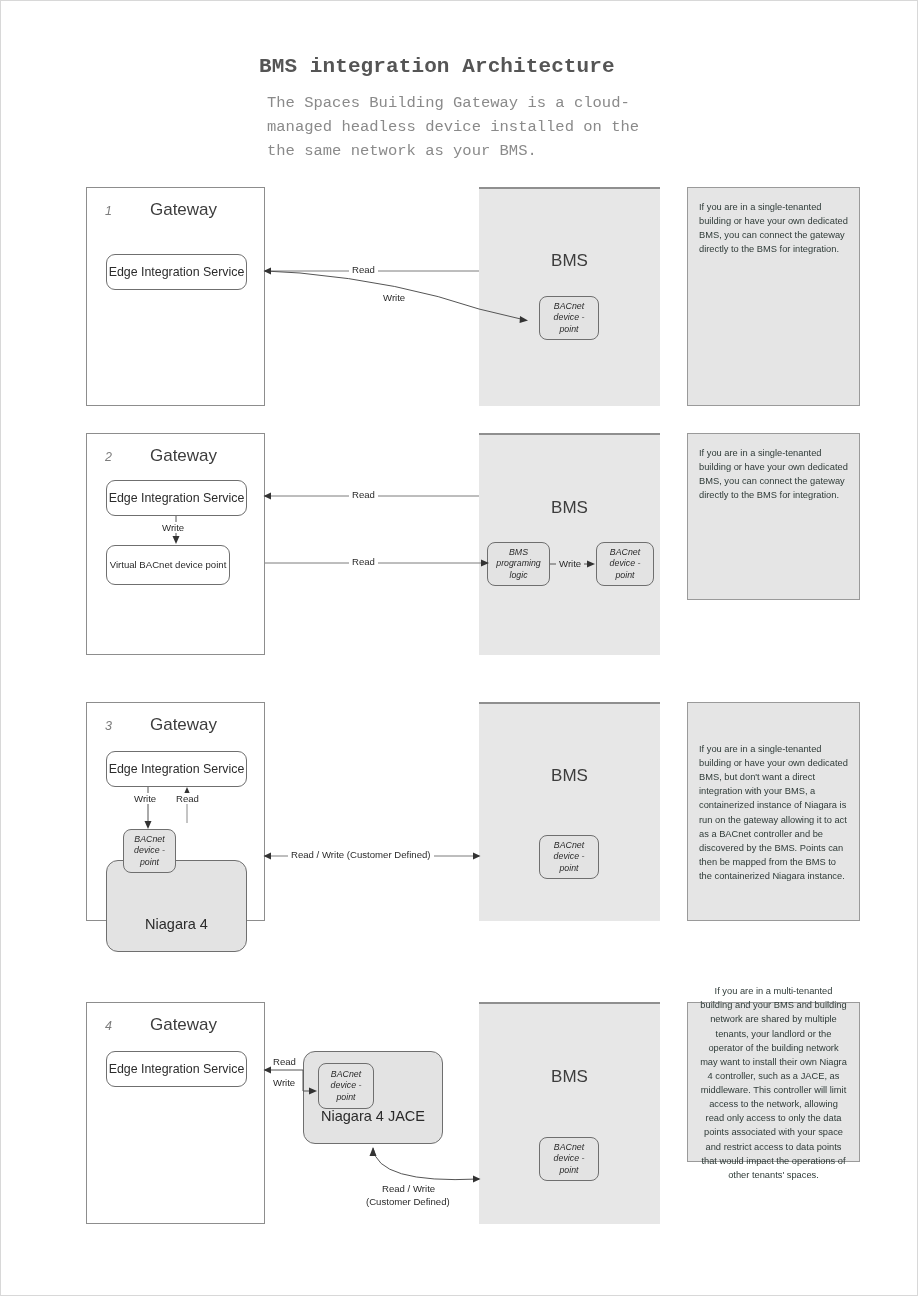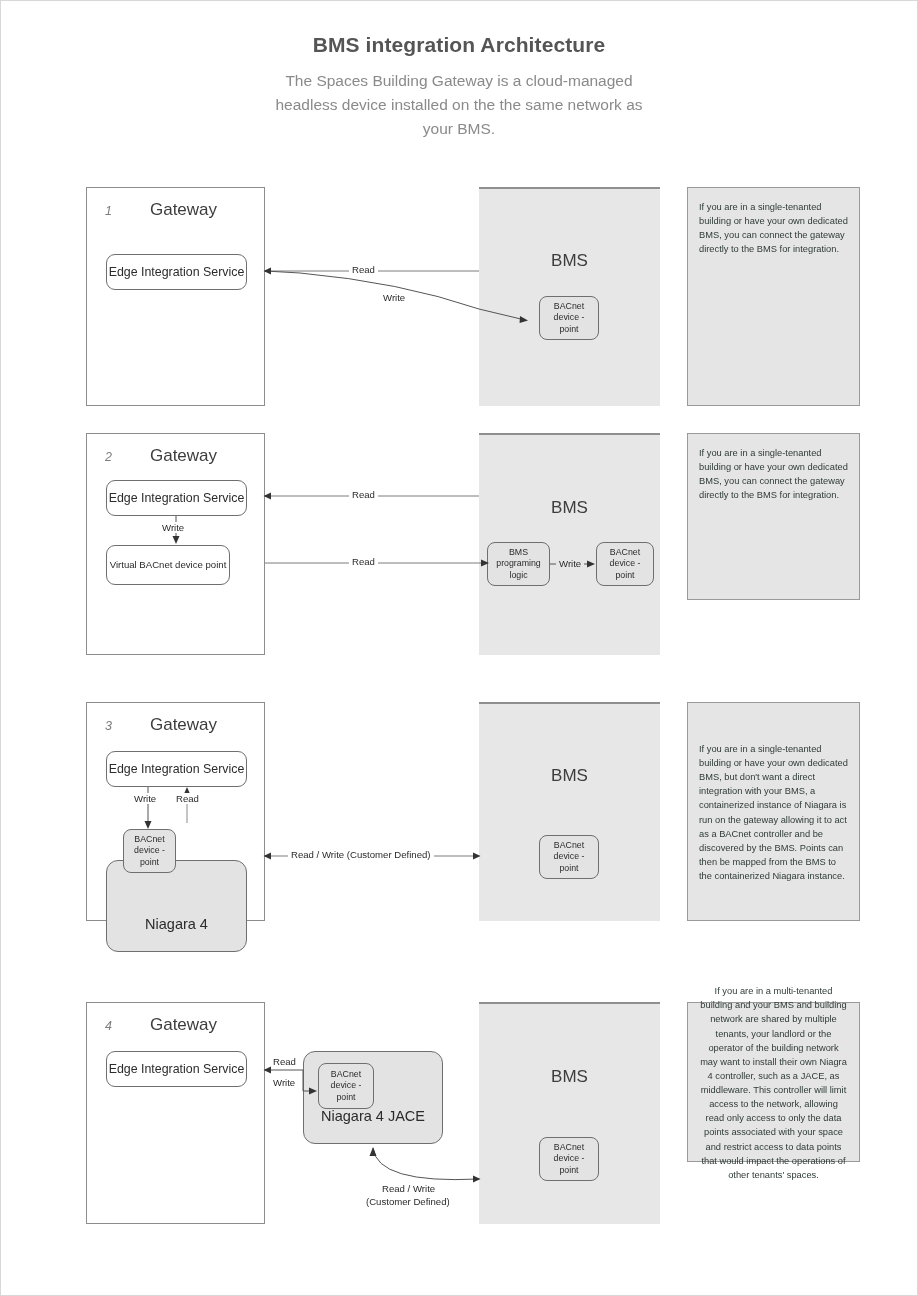--- a/index.html
+++ b/index.html
@@ -12,21 +12,21 @@
     overflow:hidden;
   }
   .page-border{
     position:absolute;inset:0;
     border:1px solid #d8d8d8;
     box-sizing:border-box;
     pointer-events:none;
   }
 
   
-  .header{position:absolute;left:259px;top:32px;width:400px;text-align:center;}
+  .header{position:absolute;left:259px;top:54px;width:400px;font-family:Liberation Mono, monospace;}
   .title{
     font-size:21px;font-weight:bold;color:#555555;
     letter-spacing:0.1px;margin:0 0 12px 0;line-height:1.2;
   }
   .subtitle{
     font-size:15.5px;color:#8a8a8a;line-height:1.55;margin:8px;
   }
 
   
   .panel{position:absolute;left:0;width:918px;}
@@ -69,21 +69,21 @@
   }
   .note-text.centered{text-align:center;}
 
   
   .node{
     position:absolute;box-sizing:border-box;
     border:1px solid #6f6f6f;border-radius:9px;background:#ffffff;
     display:flex;align-items:center;justify-content:center;
     text-align:center;color:#2b2b2b;
   }
-  .node.small{border-radius:8px;font-size:8.8px;line-height:1.32;}
+  .node.small{border-radius:8px;font-size:8.8px;line-height:1.32;font-style:italic;}
   .node.eis{font-size:12.4px;}
   .node.grey{background:#e3e3e3;}
 
   .container-box{
     position:absolute;box-sizing:border-box;
     border:1px solid #6f6f6f;border-radius:12px;background:#e3e3e3;
   }
   .container-label{
     position:absolute;left:0;width:100%;text-align:center;
     font-size:14.5px;color:#2b2b2b;

